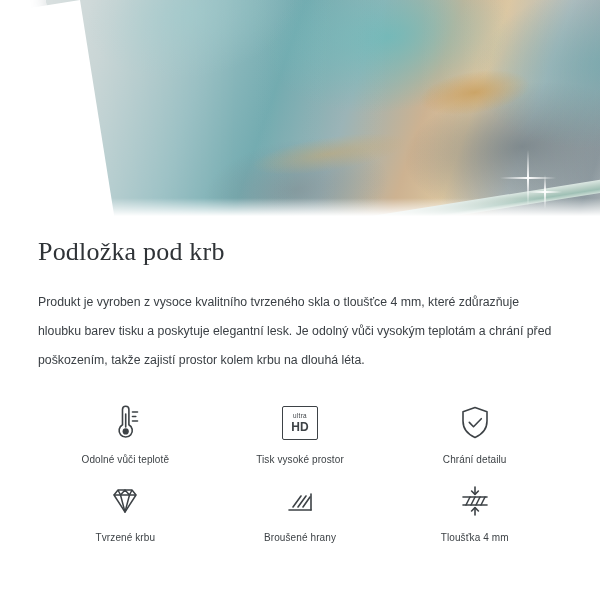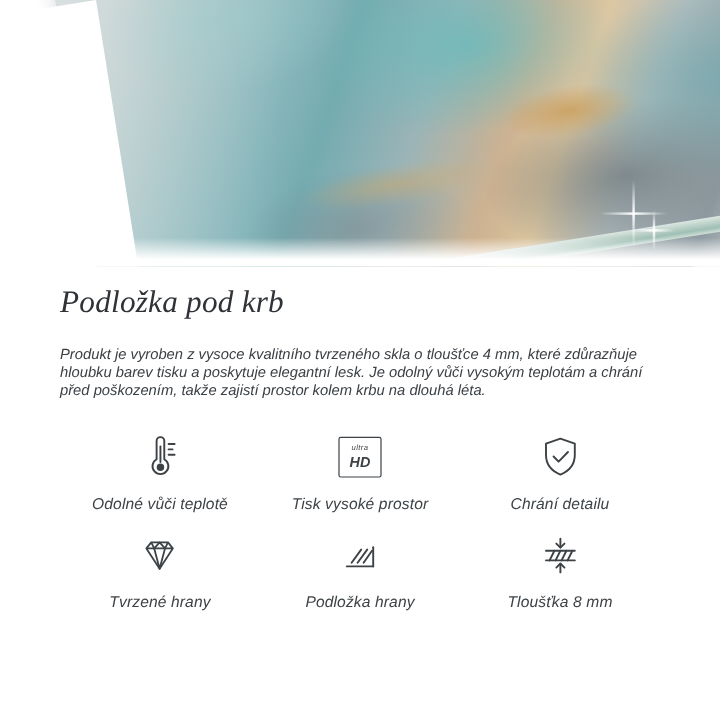--- a/index.html
+++ b/index.html
@@ -139,39 +139,38 @@
     background: linear-gradient(90deg, rgba(255,255,255,0) 0%, #fff 50%, rgba(255,255,255,0) 100%);
   }
   .sparkle.s1 { left: 500px; top: 150px; }
   .sparkle.s2 { left: 528px; top: 175px; width: 34px; height: 34px; }
   .sparkle.s2::before { height: 34px; margin-top: -17px; }
   .sparkle.s2::after { width: 34px; margin-left: -17px; }
 
   
   .content {
     position: relative;
-    padding: 0 50px;
-    font-style: italic;
+    padding: 0 38px;
   }
   .headline {
     font-family: "Liberation Serif", serif;
     font-size: 26px;
     line-height: 32px;
     color: #2f3337;
     font-weight: 400;
     margin: 14px 0 0 0;
     letter-spacing: 0.2px;
   }
   .headline .l2 {
     display: block;
   }
   .paragraph {
     margin: 20px 0 0 0;
     font-size: 12.3px;
-    line-height: 15px;
+    line-height: 29px;
     color: #3b4045;
     max-width: 545px;
   }
 
   
   .features {
     margin-top: 26px;
     display: grid;
     grid-template-columns: repeat(3, 1fr);
     row-gap: 14px;
@@ -183,21 +182,21 @@
     justify-content: center;
   }
   .feature-icon {
     height: 44px;
     display: flex;
     align-items: center;
     justify-content: center;
   }
   .feature-label {
     margin-top: 9px;
-    font-size: 13px;
+    font-size: 10px;
     color: #3d4246;
     text-align: center;
     letter-spacing: 0.1px;
   }
   .hd-box {
     width: 34px;
     height: 32px;
     border: 1.6px solid #3d4246;
     border-radius: 2px;
     display: flex;
@@ -283,49 +282,49 @@
 
       <div class="feature">
         <div class="feature-icon">
           <svg width="42" height="42" viewBox="0 0 42 42" fill="none" stroke="#3d4246" stroke-width="1.5" stroke-linejoin="round">
             <path d="M10 15h22l-11 17z"></path>
             <path d="M10 15l4-5h14l4 5"></path>
             <path d="M14 10l2.5 5 4.5-5 4.5 5 2.5-5"></path>
             <path d="M16.5 15L21 32l4.5-17"></path>
           </svg>
         </div>
-        <div class="feature-label">Tvrzené hrany</div>
+        <div class="feature-label">Tvrzené krbu</div>
       </div>
 
       <div class="feature">
         <div class="feature-icon">
           <svg width="42" height="42" viewBox="0 0 42 42" fill="none" stroke="#3d4246" stroke-width="1.6" stroke-linecap="round">
             <path d="M10 30h22"></path>
             <path d="M32 30V14"></path>
             <line x1="14" y1="27" x2="22" y2="16"></line>
             <line x1="19" y1="27" x2="27" y2="16"></line>
             <line x1="24" y1="27" x2="31" y2="17"></line>
           </svg>
         </div>
-        <div class="feature-label">Podložka hrany</div>
+        <div class="feature-label">Broušené hrany</div>
       </div>
 
       <div class="feature">
         <div class="feature-icon">
           <svg width="42" height="42" viewBox="0 0 42 42" fill="none" stroke="#3d4246" stroke-width="1.6" stroke-linecap="round" stroke-linejoin="round">
             <line x1="21" y1="7" x2="21" y2="14"></line>
             <path d="M17.6 11l3.4 3.4L24.4 11"></path>
             <line x1="9" y1="17" x2="33" y2="17"></line>
             <line x1="9" y1="25" x2="33" y2="25"></line>
             <line x1="12" y1="25" x2="16" y2="17"></line>
             <line x1="17" y1="25" x2="21" y2="17"></line>
             <line x1="22" y1="25" x2="26" y2="17"></line>
             <line x1="27" y1="25" x2="31" y2="17"></line>
             <line x1="21" y1="35" x2="21" y2="28"></line>
             <path d="M17.6 31l3.4-3.4 3.4 3.4"></path>
           </svg>
         </div>
-        <div class="feature-label">Tloušťka 8 mm</div>
+        <div class="feature-label">Tloušťka 4 mm</div>
       </div>
 
     </div>
   </div>
 </div>
 
 </body></html>

